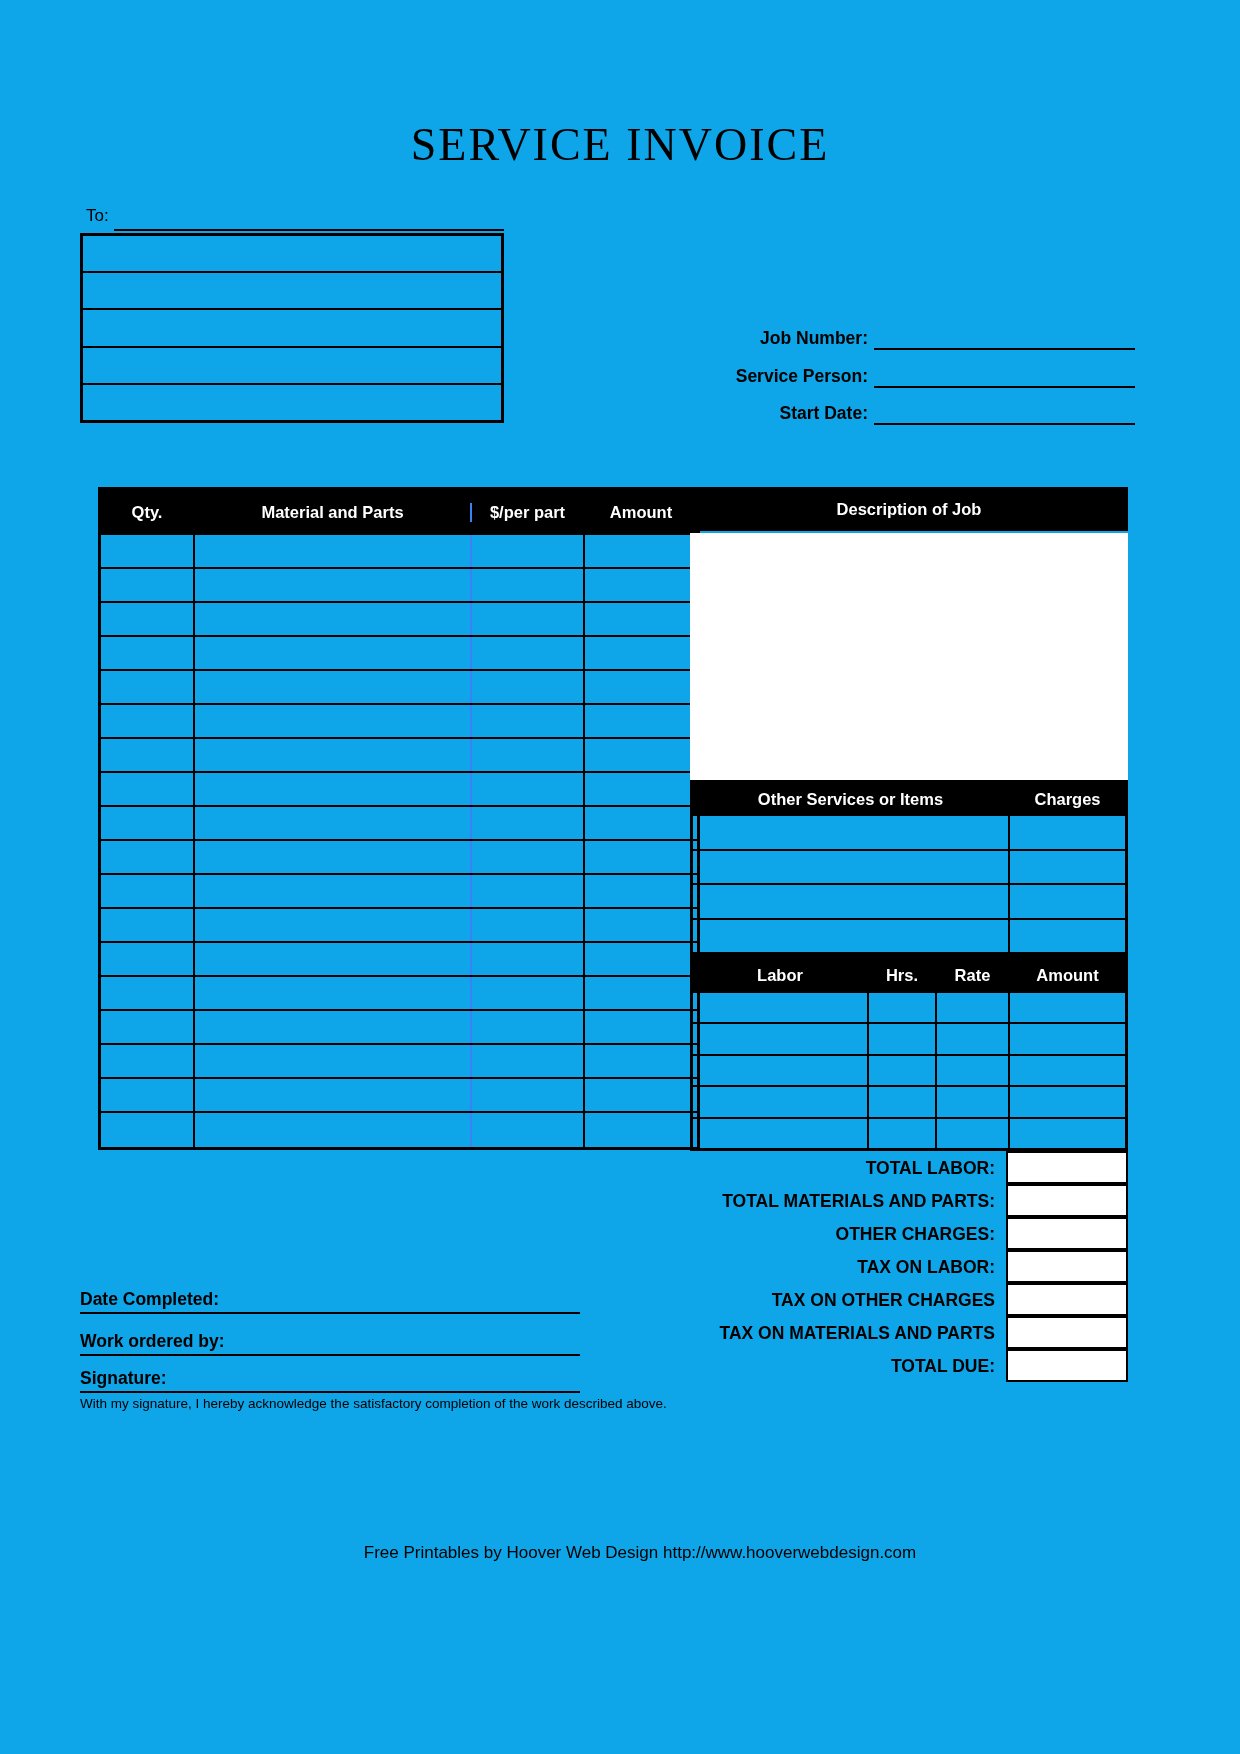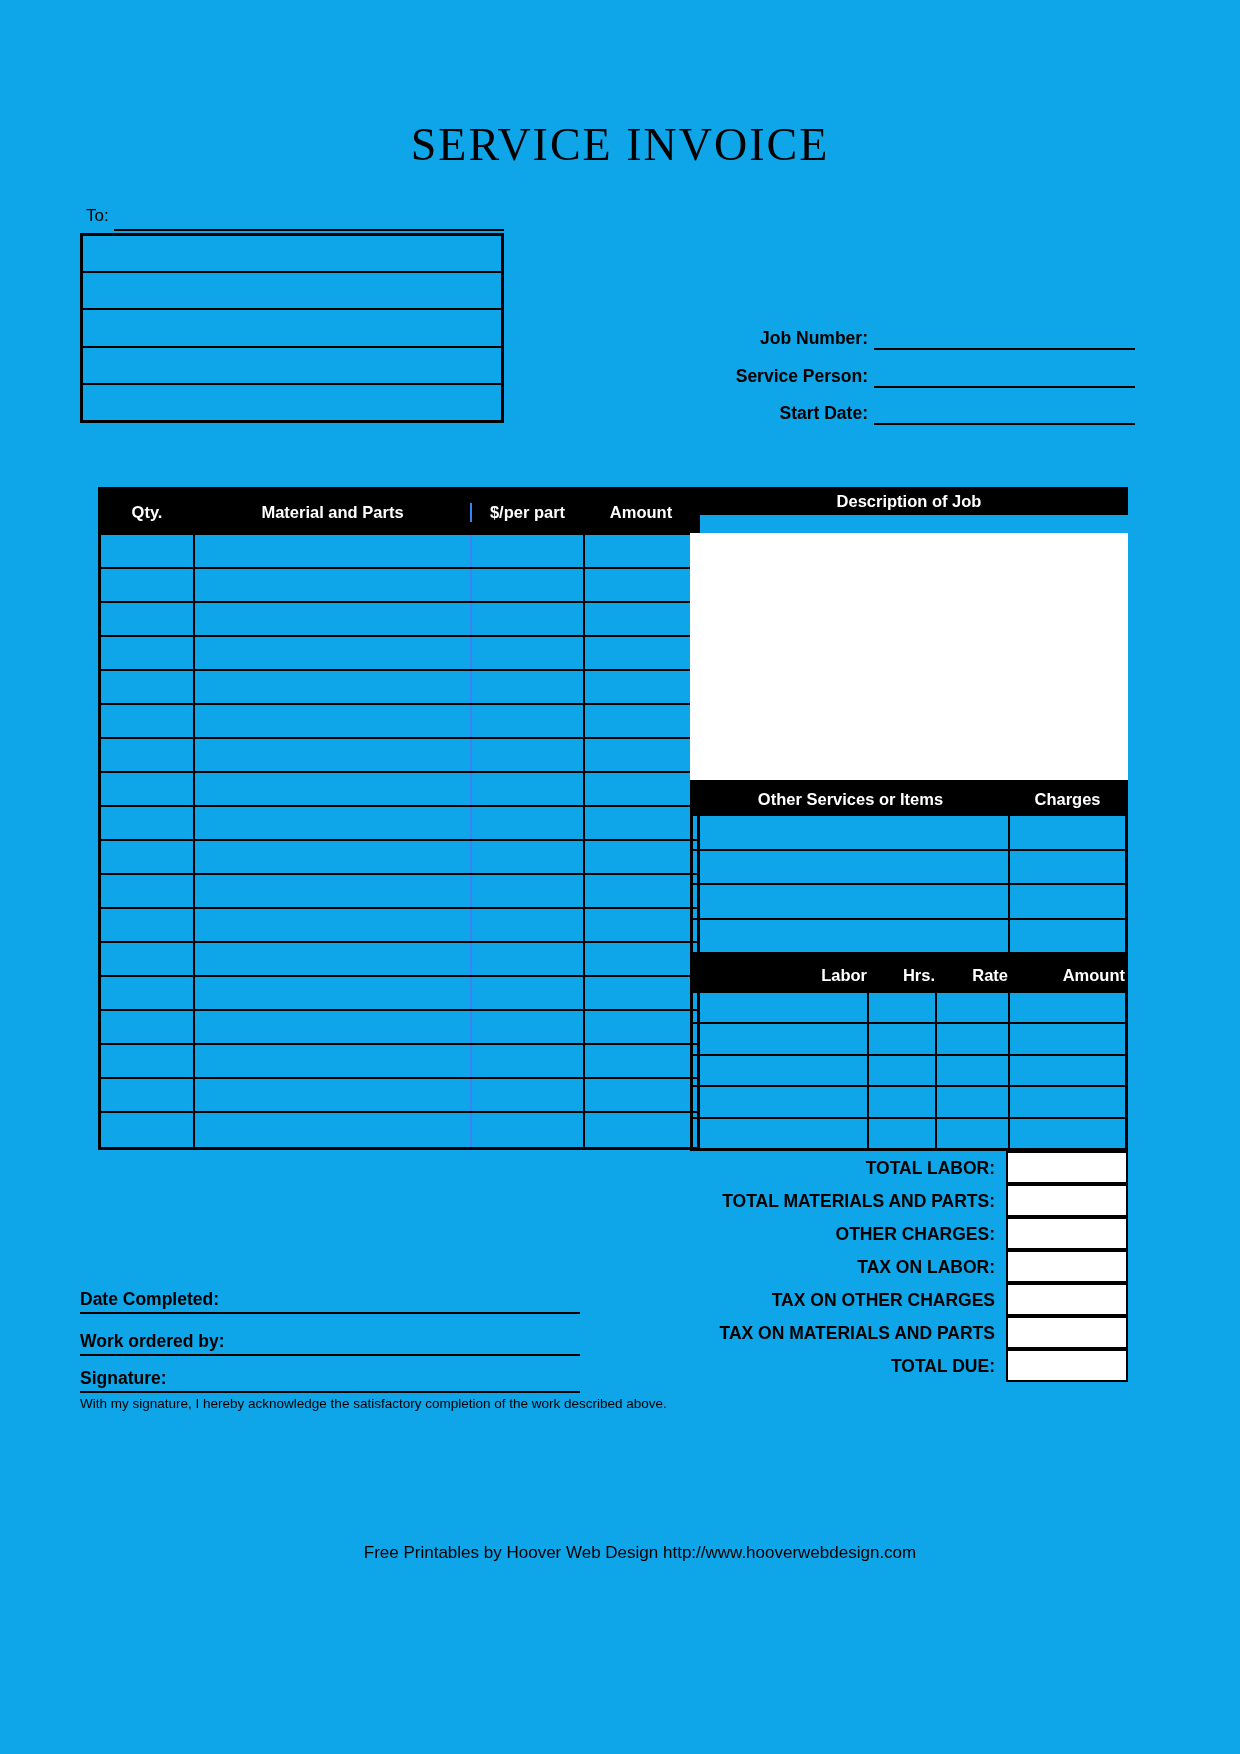--- a/index.html
+++ b/index.html
@@ -45,21 +45,21 @@
   .mt-body { flex:1; display:flex; flex-direction:column; }
   .mt-row { height:34px; display:flex; border-bottom:2px solid #000; }
   .mt-row:last-child { border-bottom:none; flex:1; }
   .c-qty   { width:94px;  border-right:2px solid #000; }
   .c-mat   { width:277px; border-right:2px solid #3b82f6; }
   .c-per   { width:113px; border-right:2px solid #000; }
   .c-amt   { flex:1; }
 
   
   .desc-header {
-    left:690px; top:487px; width:438px; height:28px; background:#000; color:#fff;
+    left:690px; top:487px; width:438px; height:44px; background:#000; color:#fff;
     display:flex; align-items:center; justify-content:center;
     font-weight:bold; font-size:16.5px;
   }
   .desc-area { left:690px; top:533px; width:438px; height:247px; background:#fff; }
 
   
   .other-block {
     left:690px; top:780px; width:438px; height:175px;
     border:3px solid #000; display:flex; flex-direction:column;
   }
@@ -69,21 +69,21 @@
   .ob-row:last-child { border-bottom:none; }
   .c-other { width:317px; border-right:2px solid #000; }
   .c-chg   { flex:1; }
 
   
   .labor-block {
     left:690px; top:955px; width:438px; height:196px;
     border:3px solid #000; display:flex; flex-direction:column;
   }
   .lb-header { height:35px; background:#000; color:#fff; display:flex; align-items:center; }
-  .lb-header .hc { font-weight:bold; font-size:16.5px; text-align:right; }
+  .lb-header .hc { font-weight:bold; font-size:16.5px; text-align:center; }
   .lb-row { flex:1; display:flex; border-bottom:2px solid #000; }
   .lb-row:last-child { border-bottom:none; }
   .c-labor { width:176px; border-right:2px solid #000; }
   .c-hrs   { width:68px;  border-right:2px solid #000; }
   .c-rate  { width:73px;  border-right:2px solid #000; }
   .c-lamt  { flex:1; }
 
   
   .totals { left:600px; top:1152px; width:528px; }
   .total-row { display:flex; align-items:center; height:33px; }

